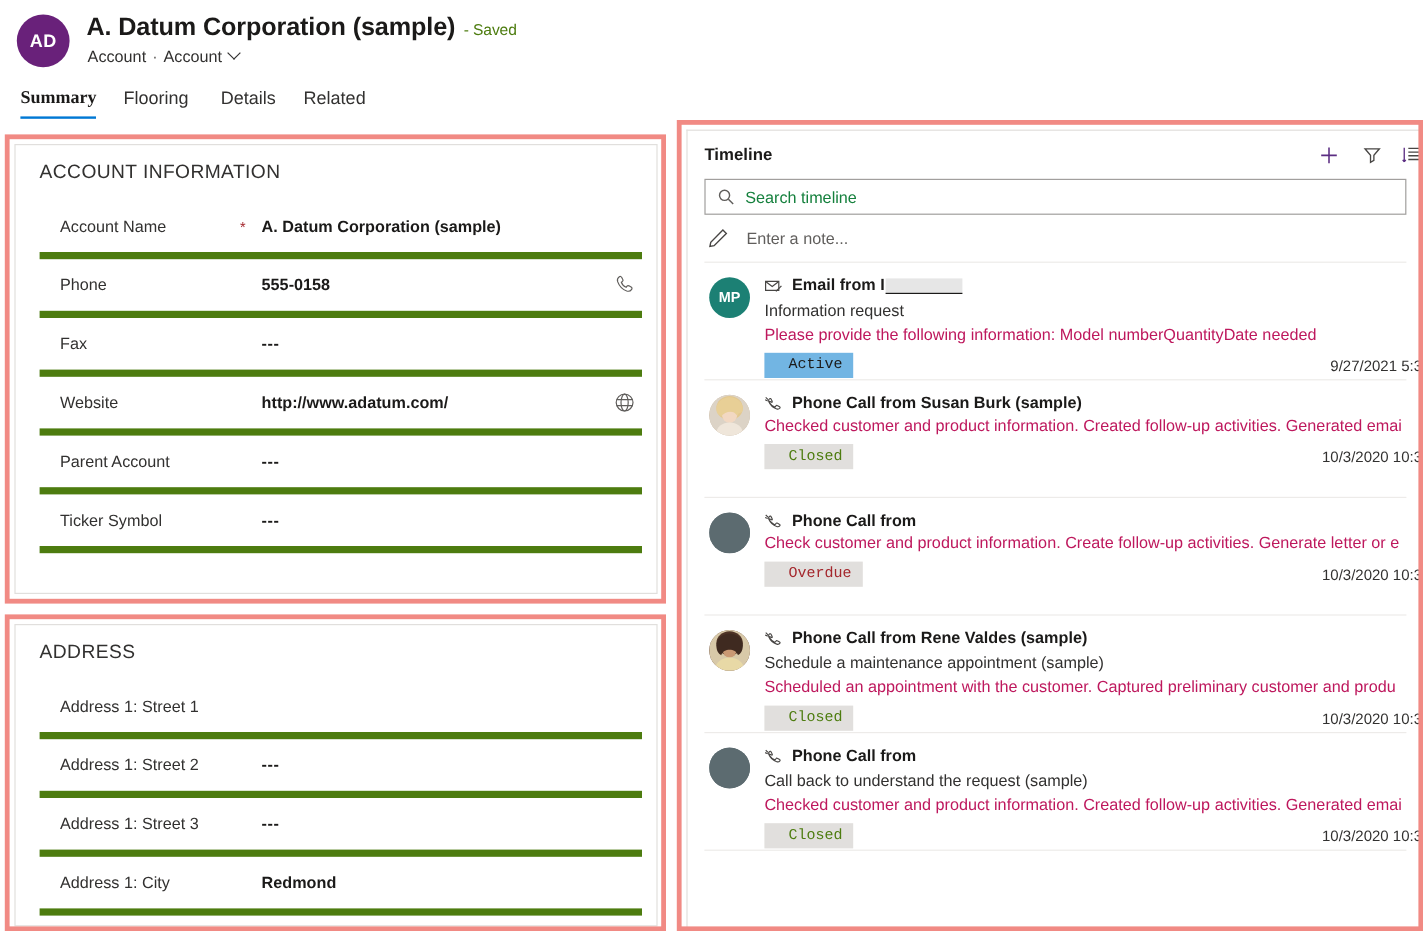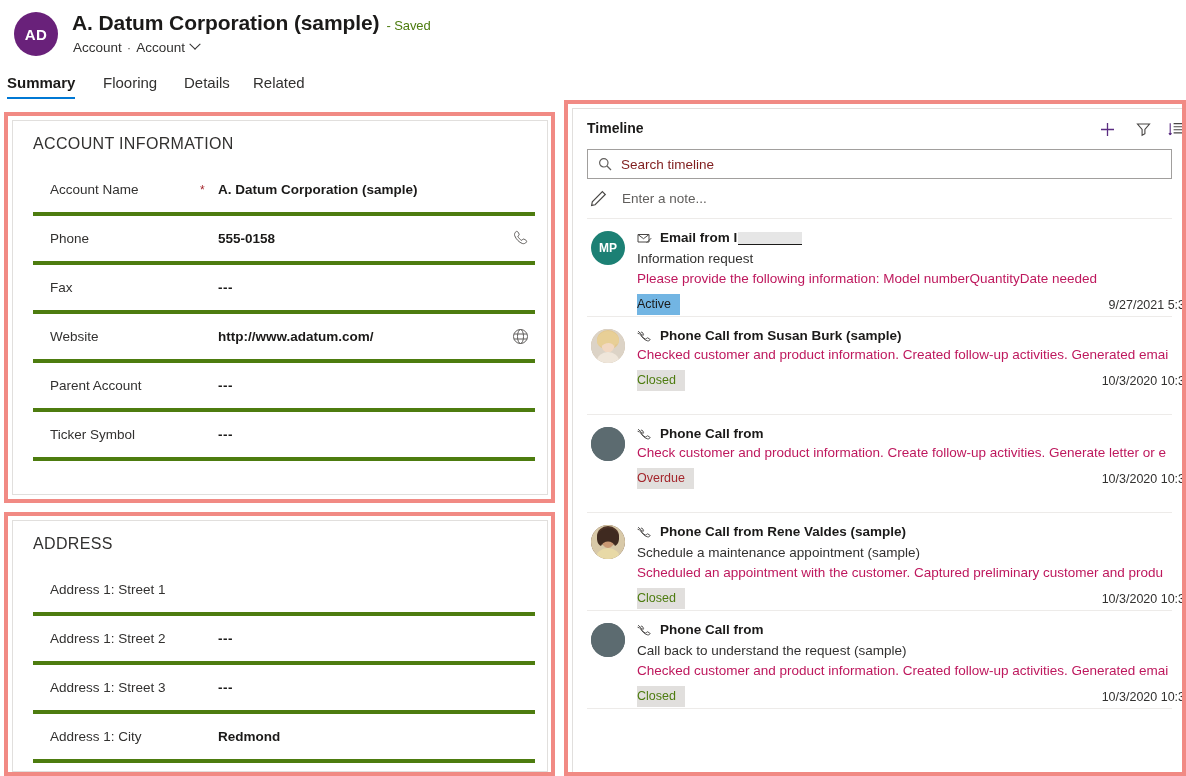--- a/index.html
+++ b/index.html
@@ -67,21 +67,21 @@
   #card-account { left: 12px; top: 120px; width: 536px; height: 375px; }
   #card-address { left: 12px; top: 520px; width: 536px; height: 252px; }
 
   .card-title {
     position: absolute; left: 20px; top: 14px;
     font-size: 16px; color: #323130; letter-spacing: .35px; font-weight: normal;
   }
 
   .fields { position: absolute; left: 20px; top: 46px; right: 12px; }
   .field-row {
-    position: relative; height: 49px; border-bottom: 4px solid #4d7c0f;
+    position: relative; height: 49px; border-bottom: 6px solid #4d7c0f;
     display: flex; align-items: center;
   }
   .field-row:last-child { border-bottom: none; }
   .field-label {
     width: 167px; flex: none; font-size: 13.5px; color: #323130;
     padding-left: 17px; white-space: nowrap;
   }
   .req-star {
     width: 18px; flex: none; color: #a4262c; font-size: 12px; text-align: left;
   }
@@ -110,21 +110,21 @@
   .tl-tools { position: absolute; right: 0px; top: 6px; display: flex; gap: 6px; }
   .tl-tool {
     width: 30px; height: 28px; display: flex; align-items: center; justify-content: center;
     color: #484644;
   }
   .tl-search {
     position: relative; margin: 0 14px; height: 30px;
     border: 1px solid #a19f9d; display: flex; align-items: center;
   }
   .tl-search .mag { margin: 0 9px 0 10px; color: #605e5c; display: flex; }
-  .tl-search .ph { font-size: 13.5px; color: #7f1d1d; }
+  .tl-search .ph { font-size: 13.5px; color: #15803d; }
   .tl-note {
     position: relative; margin: 0 14px; height: 40px;
     border-bottom: 1px solid #edebe9; display: flex; align-items: center;
   }
   .tl-note .pencil { margin: 0 14px 0 2px; color: #484644; display: flex; }
   .tl-note .ph { font-size: 13.5px; color: #605e5c; }
 
   
   .tl-list { position: relative; }
   .tl-item {
@@ -151,22 +151,22 @@
   .tl-row2 {
     font-size: 13.5px; color: #323130; line-height: 20px; margin-top: 2px;
     white-space: nowrap;
   }
   .tl-row3 {
     font-size: 13.5px; color: #be185d; line-height: 20px;
     white-space: nowrap; overflow: hidden; text-overflow: clip;
   }
   .tl-row4 { position: relative; height: 24px; margin-top: 5px; }
   .tl-badge {
-    display: inline-block; padding: 3px 9px 4px 0;
-    font-size: 12.5px; line-height: 14px;
+    display: inline-block; padding: 3px 9px 4px 20px;
+    font-size: 12.5px; line-height: 14px; font-family: Liberation Mono, monospace;
   }
   .tl-badge.active  { background: #72B5E3; color: #1b1a19; }
   .tl-badge.closed  { background: #e1dfdd; color: #4d7c0f; }
   .tl-badge.overdue { background: #e1dfdd; color: #a4262c; }
   .tl-date {
     position: absolute; right: -22px; top: 4px;
     font-size: 12.5px; color: #323130; white-space: nowrap;
   }
   .ph-face { position:absolute; left:0; top:0; width:100%; height:100%; }
 </style>
@@ -177,21 +177,21 @@
   <div class="record-avatar">AD</div>
   <div class="record-title">
     <span>A. Datum Corporation (sample)</span><span class="record-saved">- Saved</span>
   </div>
   <div class="record-breadcrumb">
     <span>Account</span><span class="sep">·</span><span>Account</span><span class="chev"></span>
   </div>
 </div>
 
 <div class="tabstrip" id="tabstrip">
-    <div class="tab active" style="left: 7px;">Summary</div>
+    <div class="tab active" style="left: 17px; font-family: Liberation Serif, serif;">Summary</div>
     <div class="tab" style="left: 103px;">Flooring</div>
     <div class="tab" style="left: 184px;">Details</div>
     <div class="tab" style="left: 253px;">Related</div>
   </div>
 
 <div class="card" id="card-account">
   <div class="card-title">ACCOUNT INFORMATION</div>
   <div class="fields" id="account-fields">
       <div class="field-row">
         <div class="field-label">Account Name</div>

